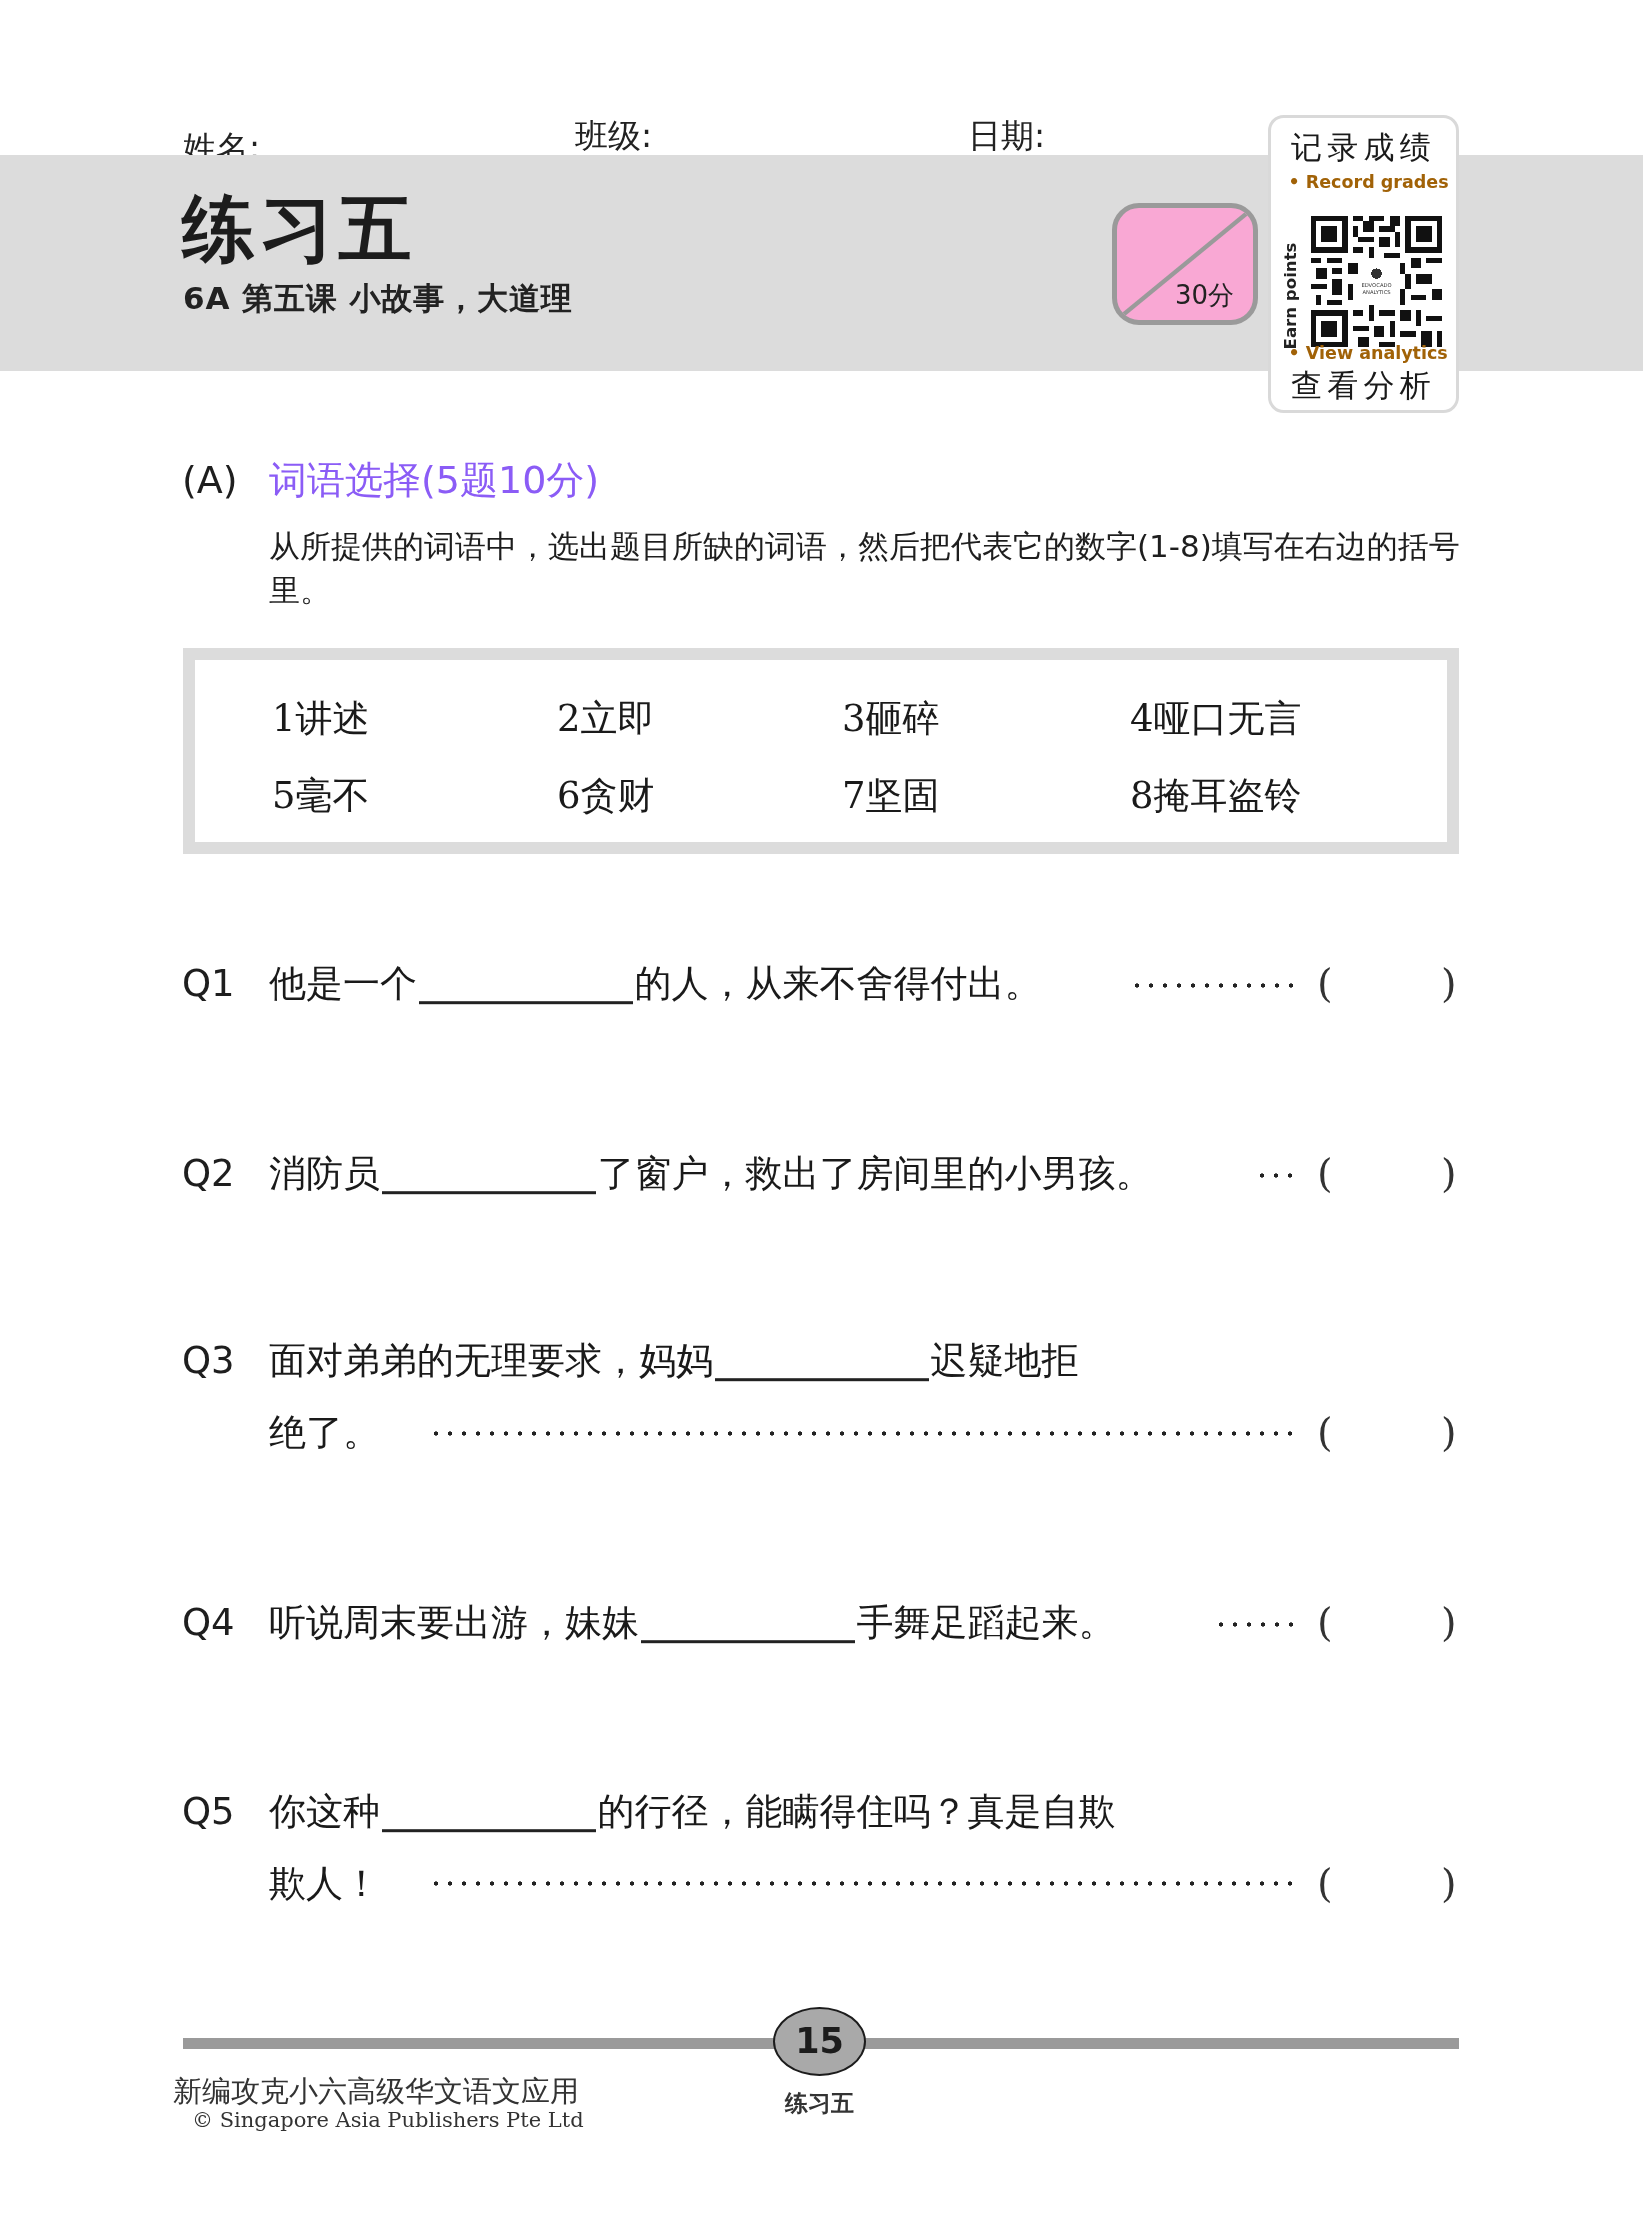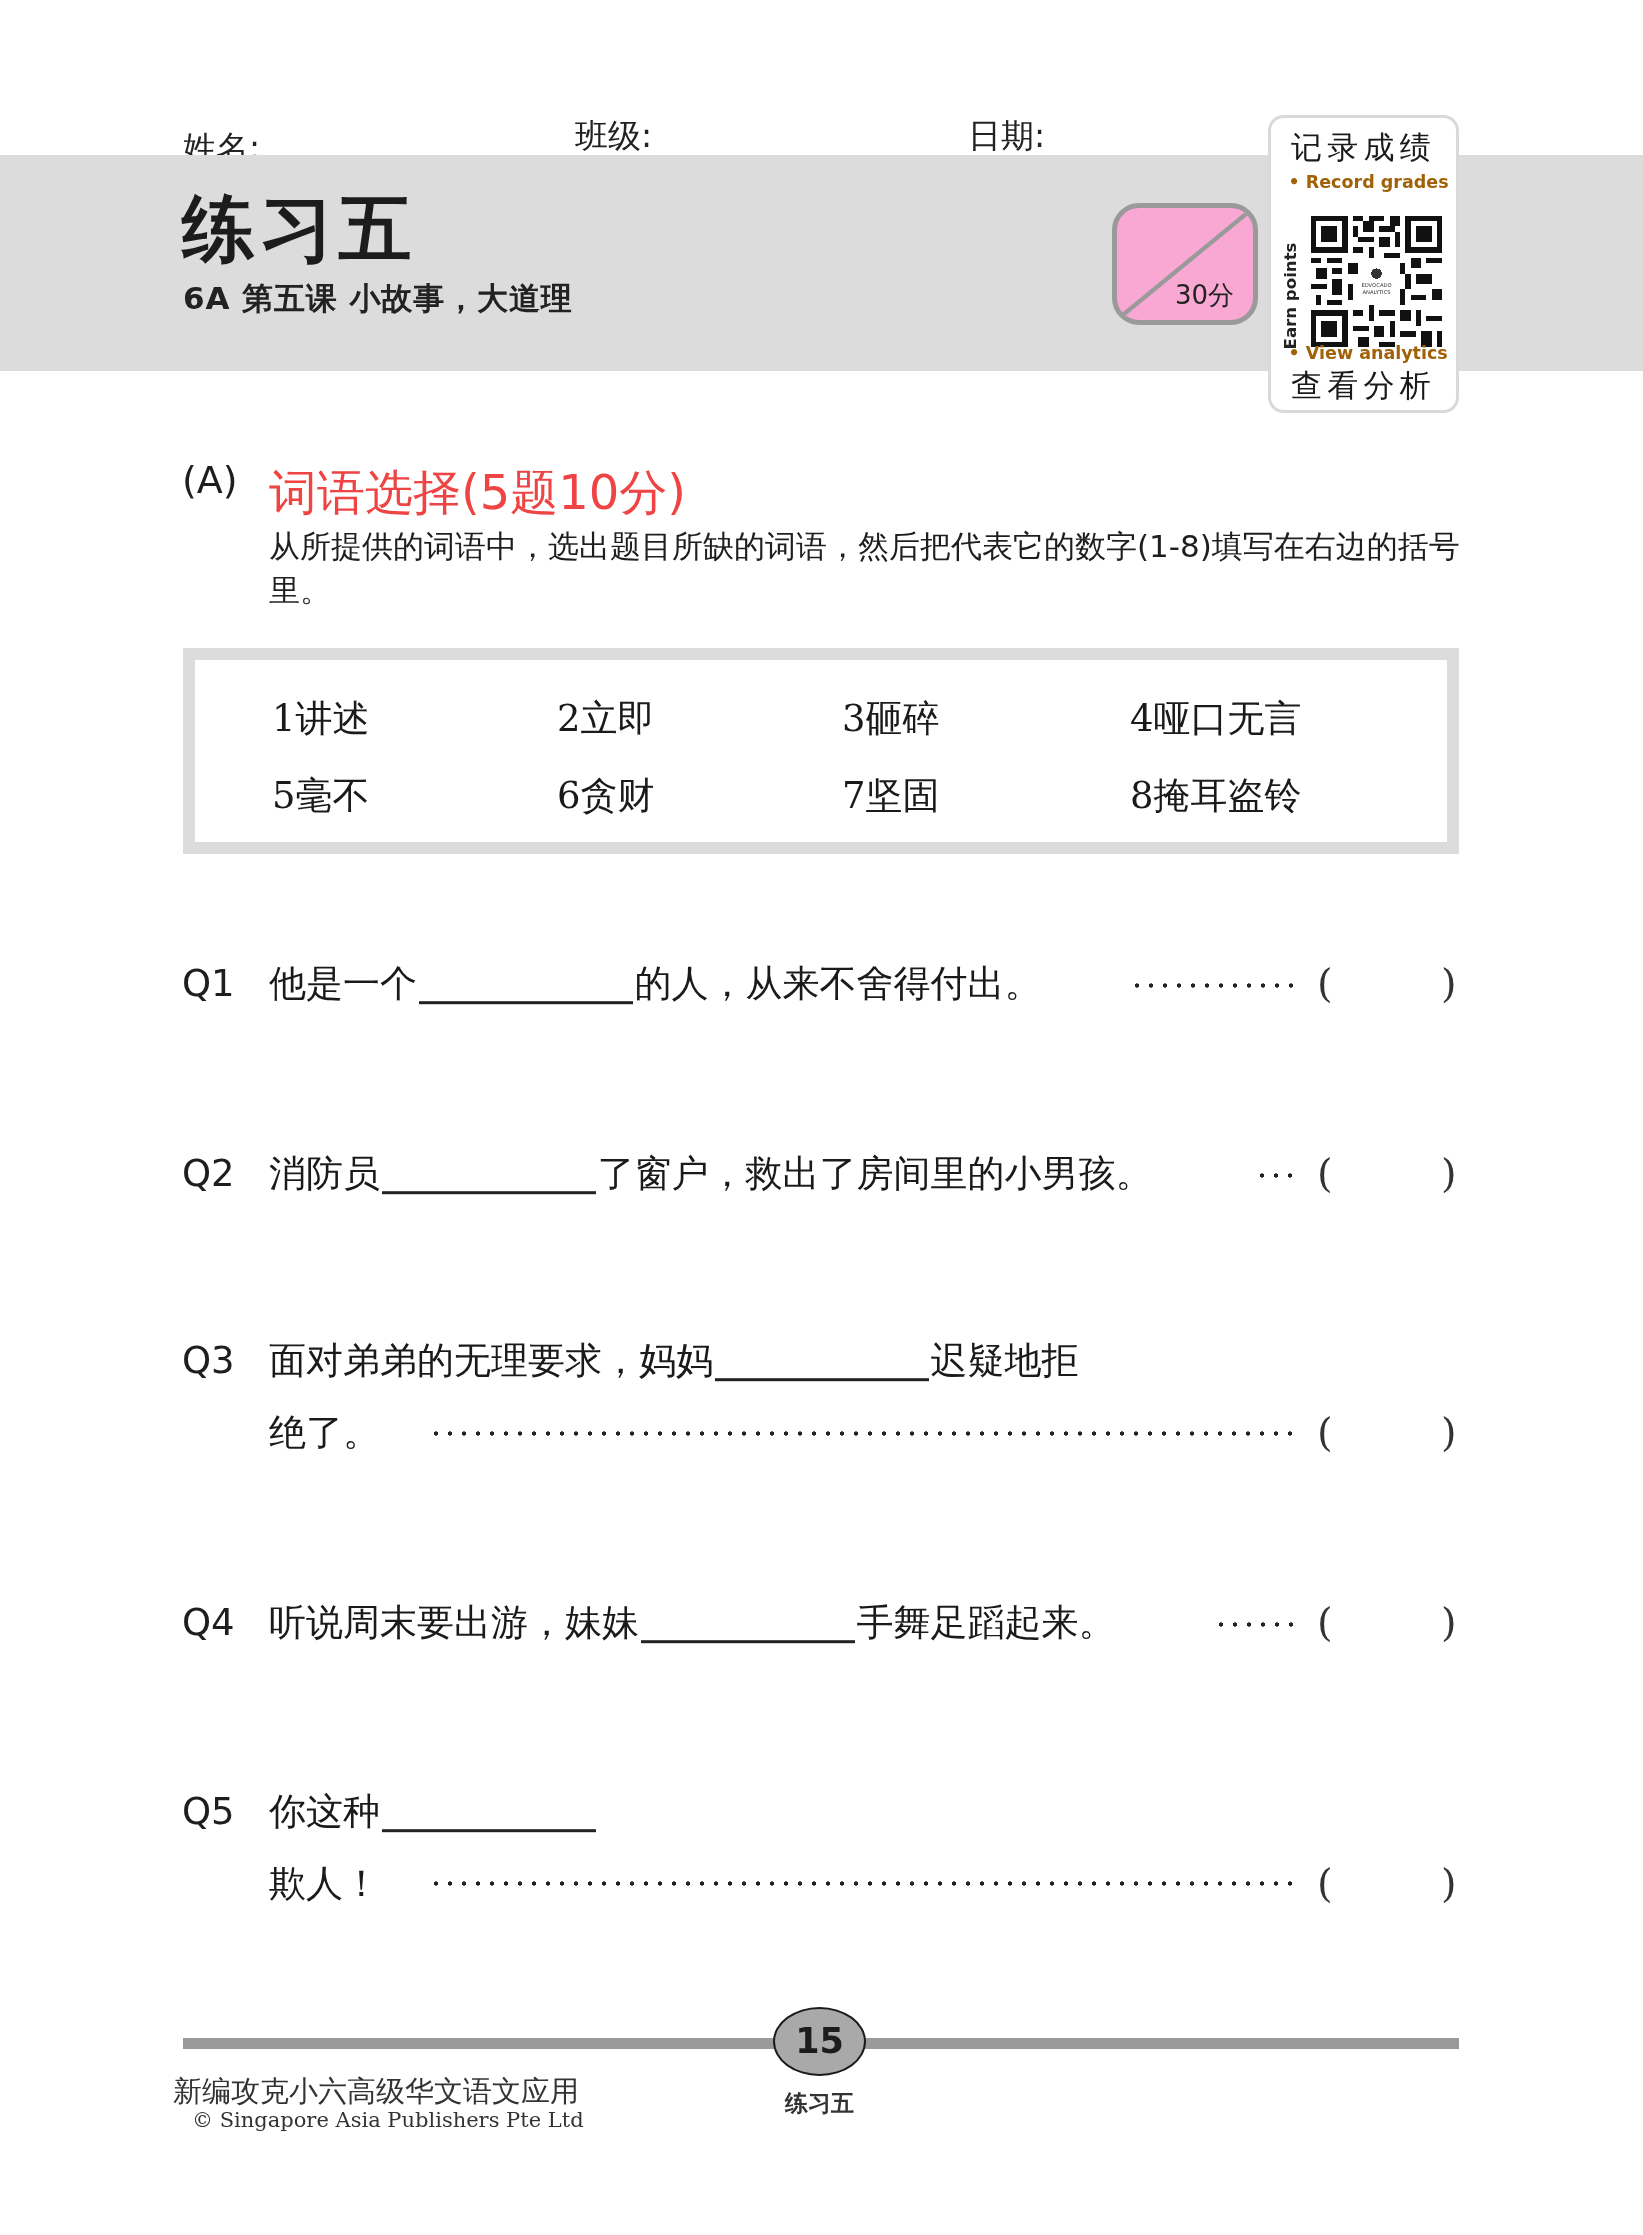--- a/index.html
+++ b/index.html
@@ -32,21 +32,21 @@
   }
   .qr-top { position: absolute; left: 0; width: 100%; top: 12.2px; text-align: center; font-size: 31px; line-height: 35px; letter-spacing: 5.2px; color: #1a1a1a; }
   .qr-bullet { position: absolute; left: 17.5px; font-size: 17.5px; line-height: 21px; font-weight: bold; color: #a16207; white-space: nowrap; }
   .qr-side { position: absolute; left: 7px; top: 112px; width: 24.5px; height: 131px; }
   .qr-side span { position: absolute; left: 50%; top: 50%; transform: translate(-50%,-50%) rotate(-90deg); font-size: 16.6px; font-weight: bold; white-space: nowrap; color: #222; }
   .qr-code { position: absolute; left: 40px; top: 98px; width: 131px; height: 131px; }
   .qr-bottom { position: absolute; left: 0; width: 100%; bottom: 7px; text-align: center; font-size: 31px; line-height: 35px; letter-spacing: 5.2px; color: #1a1a1a; }
 
   
   .sec-label { left: 182px; top: 456px; font-size: 38px; line-height: 49px; color: #1e1e1e; white-space: nowrap; }
-  .sec-title { left: 269px; top: 456px; font-size: 48px; line-height: 49px; color: #ef4444; white-space: nowrap; margin-top: 12px; }
+  .sec-title { left: 269px; top: 456px; font-size: 38px; line-height: 49px; color: #8b5cf6; white-space: nowrap; }
   .instr { left: 269px; top: 524px; width: 1197px; font-size: 31px; line-height: 44px; color: #1e1e1e; }
 
   .word-box {
     left: 183px; top: 648px; width: 1252px; height: 182px;
     background: #fff; border: 12.2px solid #dcdcdc;
   }
   .word { position: absolute; font-size: 37px; line-height: 44px; color: #1a1a1a; white-space: nowrap; }
 
   
   .q-label { left: 182px; font-size: 37px; line-height: 49px; color: #1e1e1e; white-space: nowrap; }
@@ -222,20 +222,21 @@
 </div>
 <div class="dotfill" style="left:1219px; width:79px; top:1622px;"></div>
 <div class="paren" style="left:1317px; top:1598px;">(</div>
 <div class="abs" style="left:1336px; top:1597px; width:105px; height:52px;"></div>
 <div class="paren" style="left:1441px; top:1598px;">)</div>
 
 <div class="abs q-label" style="top:1787px;">Q5</div>
 <div class="abs q-line serif" style="top:1787px;">
   <span>你这种</span>
   <span class="blank"></span>
+  <span>的行径，能瞒得住吗？真是自欺</span>
 </div>
 <div class="abs q-line serif" style="top:1859px;">
   <span>欺人！</span>
 </div>
 <div class="dotfill" style="left:431px; width:866px; top:1881px;"></div>
 <div class="paren" style="left:1317px; top:1859px;">(</div>
 <div class="abs" style="left:1336px; top:1857px; width:105px; height:52px;"></div>
 <div class="paren" style="left:1441px; top:1859px;">)</div>
 
 <div class="abs footer-bar"></div>

